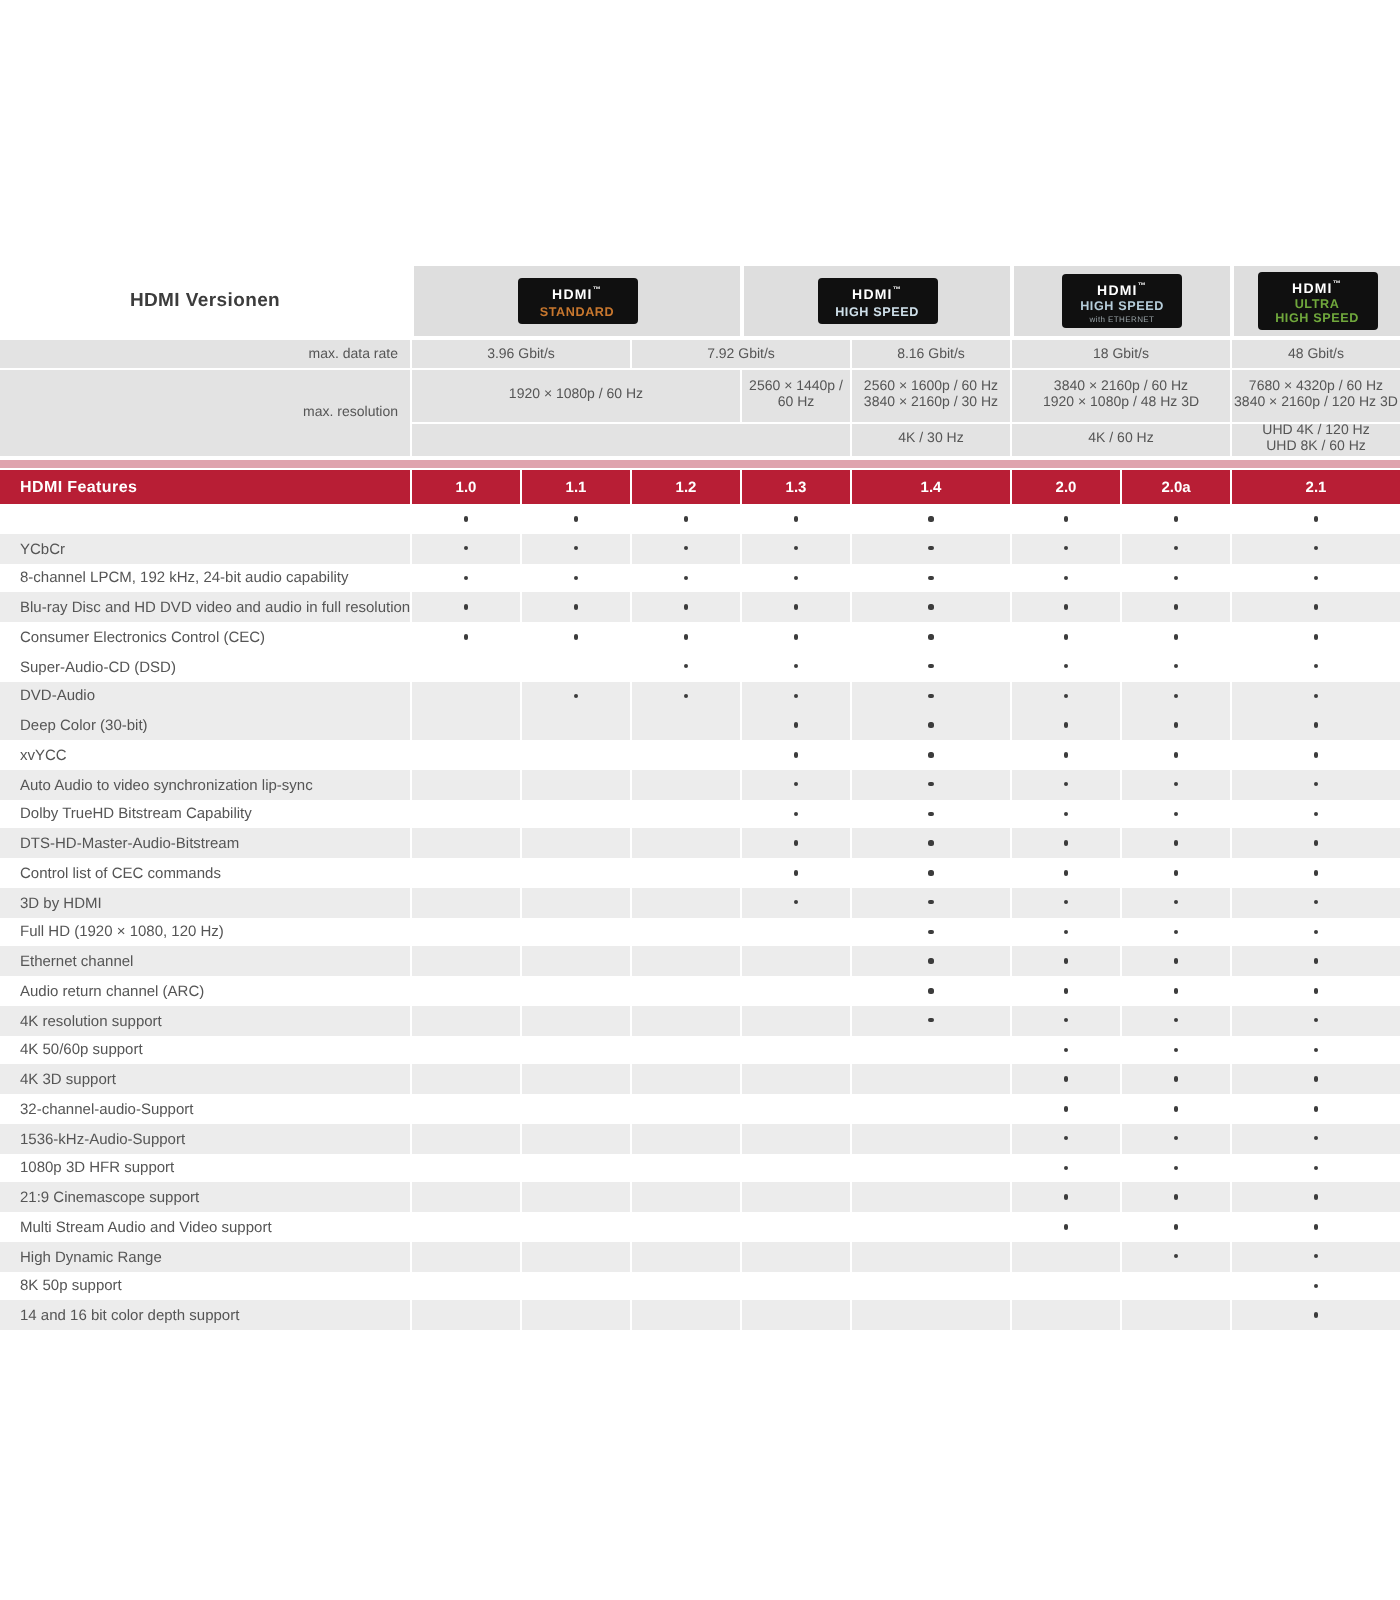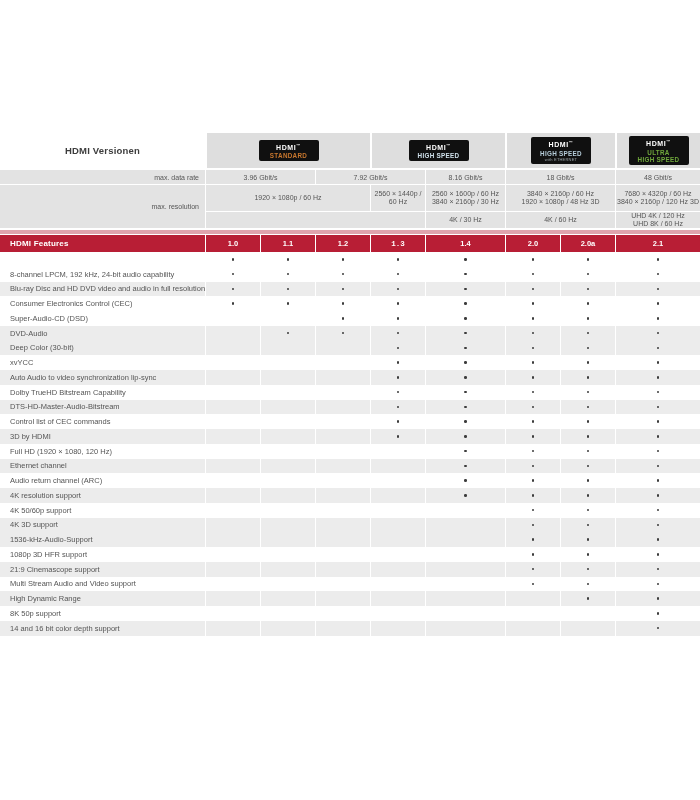--- a/index.html
+++ b/index.html
@@ -122,21 +122,21 @@
       </div>
     </div>
 
   <div class="pink-band"></div>
 
   <div class="row red-bar">
     <div class="red-label">HDMI Features</div>
   <div class="cell ver-cell" style="grid-column: 2 / 3;">1.0</div>
       <div class="cell ver-cell" style="grid-column: 3 / 4;">1.1</div>
       <div class="cell ver-cell" style="grid-column: 4 / 5;">1.2</div>
-      <div class="cell ver-cell" style="grid-column: 5 / 6; font-family: Liberation Mono, monospace;">1.3</div>
+      <div class="cell ver-cell" style="grid-column: 5 / 6;">1.3</div>
       <div class="cell ver-cell" style="grid-column: 6 / 7;">1.4</div>
       <div class="cell ver-cell" style="grid-column: 7 / 8;">2.0</div>
       <div class="cell ver-cell" style="grid-column: 8 / 9;">2.0a</div>
       <div class="cell ver-cell" style="grid-column: 9 / 10;">2.1</div>
     </div>
 
   <div>
       <div class="frow">
         <div class="cell dot-cell" style="grid-column: 2 / 3;">
           <div class="dot"></div>
@@ -156,20 +156,47 @@
         <div class="cell dot-cell" style="grid-column: 7 / 8;">
           <div class="dot"></div>
         </div>
         <div class="cell dot-cell" style="grid-column: 8 / 9;">
           <div class="dot"></div>
         </div>
         <div class="cell dot-cell" style="grid-column: 9 / 10;">
           <div class="dot"></div>
         </div>
       </div>
+      <div class="frow gray">
+        <div class="flabel">YCbCr</div>
+        <div class="cell dot-cell" style="grid-column: 2 / 3;">
+          <div class="dot"></div>
+        </div>
+        <div class="cell dot-cell" style="grid-column: 3 / 4;">
+          <div class="dot"></div>
+        </div>
+        <div class="cell dot-cell" style="grid-column: 4 / 5;">
+          <div class="dot"></div>
+        </div>
+        <div class="cell dot-cell" style="grid-column: 5 / 6;">
+          <div class="dot"></div>
+        </div>
+        <div class="cell dot-cell" style="grid-column: 6 / 7;">
+          <div class="dot"></div>
+        </div>
+        <div class="cell dot-cell" style="grid-column: 7 / 8;">
+          <div class="dot"></div>
+        </div>
+        <div class="cell dot-cell" style="grid-column: 8 / 9;">
+          <div class="dot"></div>
+        </div>
+        <div class="cell dot-cell" style="grid-column: 9 / 10;">
+          <div class="dot"></div>
+        </div>
+      </div>
       <div class="frow">
         <div class="flabel">8-channel LPCM, 192 kHz, 24-bit audio capability</div>
         <div class="cell dot-cell" style="grid-column: 2 / 3;">
           <div class="dot"></div>
         </div>
         <div class="cell dot-cell" style="grid-column: 3 / 4;">
           <div class="dot"></div>
         </div>
         <div class="cell dot-cell" style="grid-column: 4 / 5;">
           <div class="dot"></div>
@@ -542,20 +569,37 @@
         <div class="cell dot-cell" style="grid-column: 7 / 8;">
           <div class="dot"></div>
         </div>
         <div class="cell dot-cell" style="grid-column: 8 / 9;">
           <div class="dot"></div>
         </div>
         <div class="cell dot-cell" style="grid-column: 9 / 10;">
           <div class="dot"></div>
         </div>
       </div>
+      <div class="frow">
+        <div class="flabel">32-channel-audio-Support</div>
+        <div class="cell dot-cell" style="grid-column: 2 / 3;"></div>
+        <div class="cell dot-cell" style="grid-column: 3 / 4;"></div>
+        <div class="cell dot-cell" style="grid-column: 4 / 5;"></div>
+        <div class="cell dot-cell" style="grid-column: 5 / 6;"></div>
+        <div class="cell dot-cell" style="grid-column: 6 / 7;"></div>
+        <div class="cell dot-cell" style="grid-column: 7 / 8;">
+          <div class="dot"></div>
+        </div>
+        <div class="cell dot-cell" style="grid-column: 8 / 9;">
+          <div class="dot"></div>
+        </div>
+        <div class="cell dot-cell" style="grid-column: 9 / 10;">
+          <div class="dot"></div>
+        </div>
+      </div>
       <div class="frow gray">
         <div class="flabel">1536-kHz-Audio-Support</div>
         <div class="cell dot-cell" style="grid-column: 2 / 3;"></div>
         <div class="cell dot-cell" style="grid-column: 3 / 4;"></div>
         <div class="cell dot-cell" style="grid-column: 4 / 5;"></div>
         <div class="cell dot-cell" style="grid-column: 5 / 6;"></div>
         <div class="cell dot-cell" style="grid-column: 6 / 7;"></div>
         <div class="cell dot-cell" style="grid-column: 7 / 8;">
           <div class="dot"></div>
         </div>

